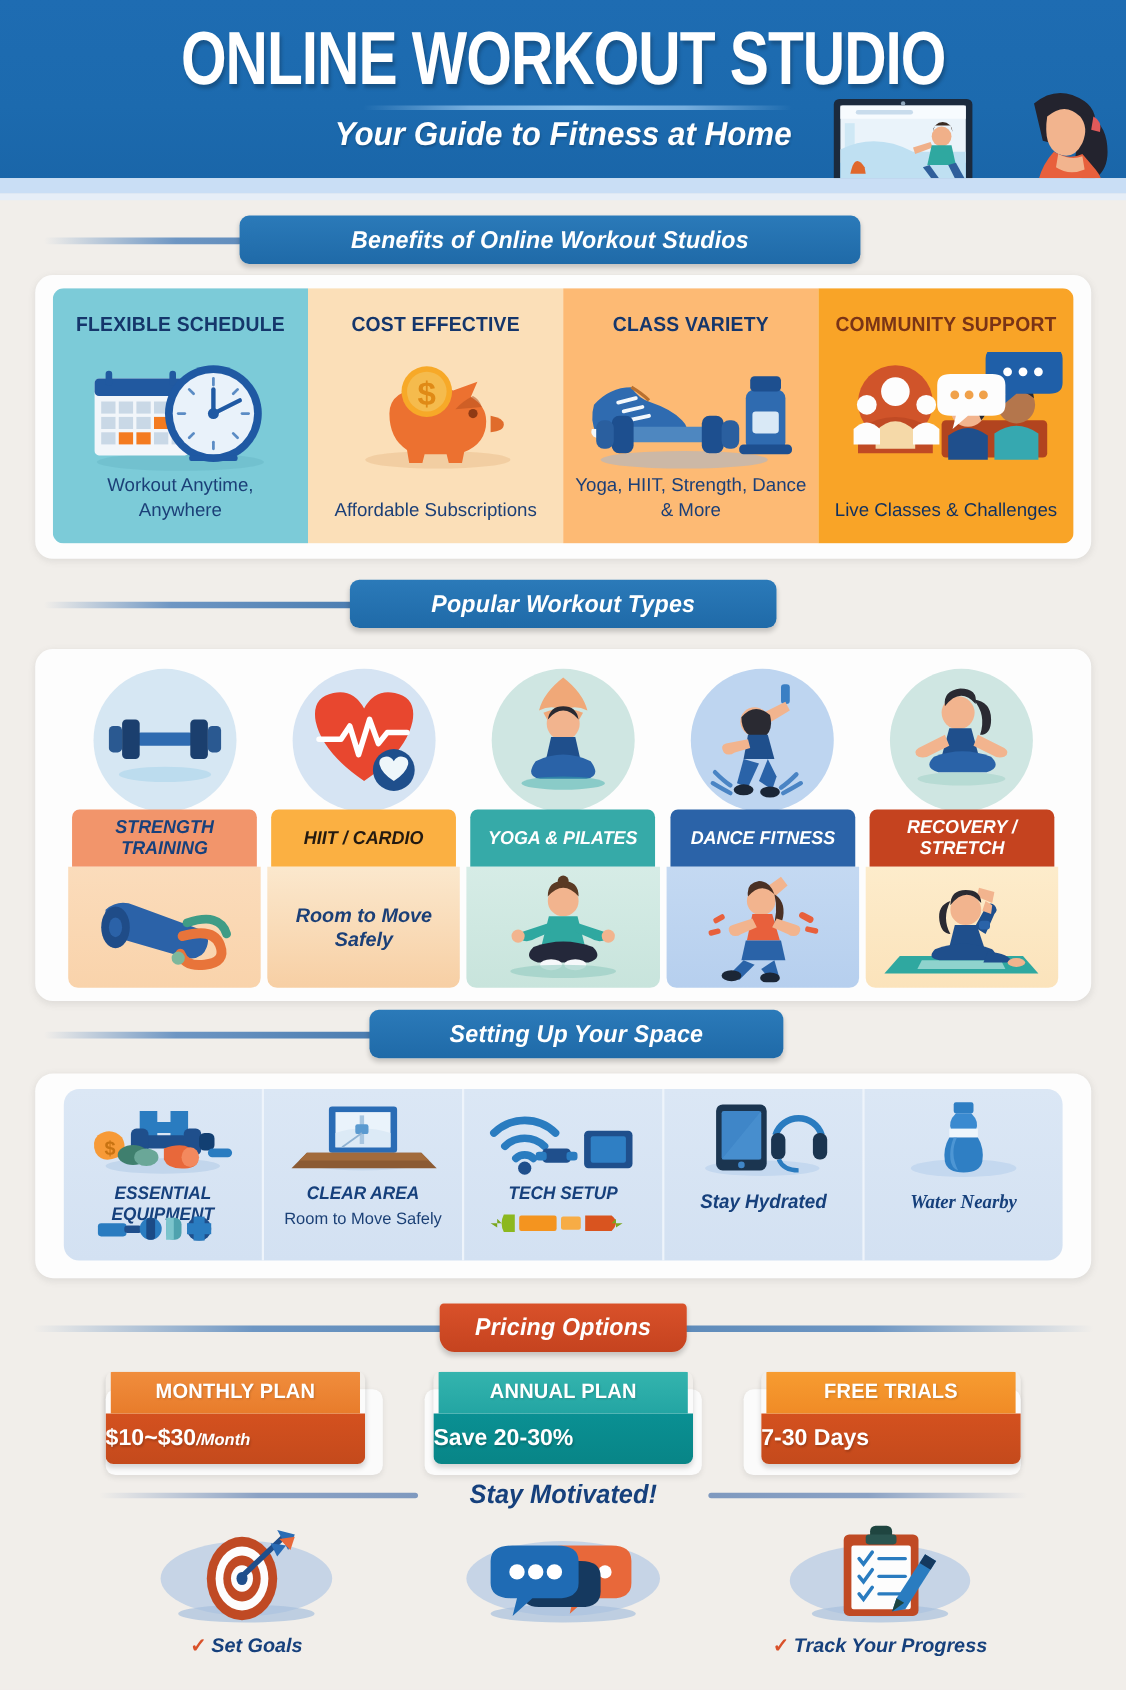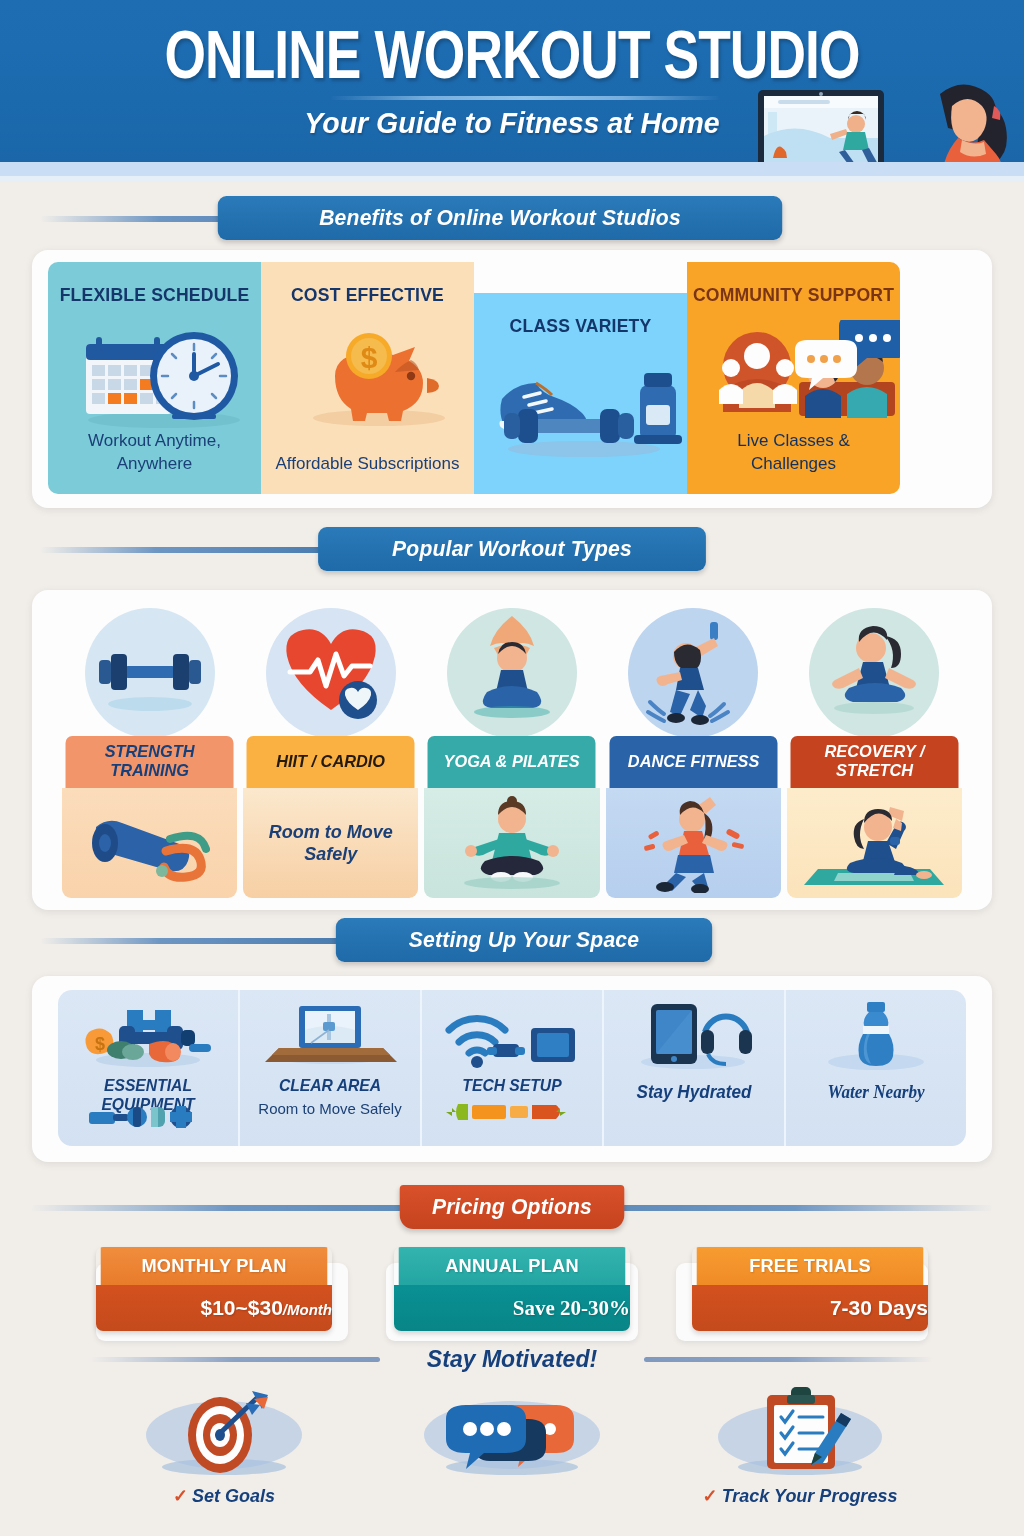--- a/index.html
+++ b/index.html
@@ -68,21 +68,21 @@
   }
 
   
   .card {
     position:absolute; background:#fdfdfd; border-radius:16px;
     box-shadow:0 2px 7px rgba(90,90,90,0.13);
   }
 
   
   .benefits-strip {
-    position:absolute; left:48px; top:262px; width:852px; height:232px;
+    position:absolute; left:48px; top:262px; width:928px; height:232px;
     display:flex; border-radius:10px; overflow:hidden;
   }
   .ben {
     flex:1; position:relative; padding-top:22px; text-align:center;
   }
   .ben h3 {
     font-size:18.5px; font-weight:bold; color:#15366b; letter-spacing:0.2px;
     transform:scaleX(0.95);
   }
   .ben .cap {
@@ -147,21 +147,21 @@
   .plan {
     flex:1; border-radius:7px; overflow:hidden;
     box-shadow:0 3px 5px rgba(0,0,0,0.15);
   }
   .plan .top {
     height:38px; line-height:38px; text-align:center;
     font-size:19px; font-weight:bold; color:#fff; letter-spacing:0.2px;
     transform:scaleX(0.96); text-shadow:1px 1px 2px rgba(0,0,0,0.16);
   }
   .plan .bot {
-    height:46px; line-height:46px; text-align:right;
+    height:46px; line-height:46px; text-align:left;
     font-size:21px; font-weight:bold; color:#fff;
     text-shadow:1px 1px 2px rgba(0,0,0,0.2);
   }
   .plan .bot .unit { font-size:15px; font-style:italic; font-weight:bold; }
   .plan-shadow {
     position:absolute; background:#fbfbfb; border-radius:9px;
     box-shadow:0 2px 5px rgba(100,100,100,0.12);
   }
 
   
@@ -306,21 +306,21 @@
           <circle cx="150" cy="56" r="4.2" fill="#8f3a14"></circle>
           <path d="M166 58 q12 2 12 8 q0 6 -12 7 z" fill="#e06c2c"></path>
           <circle cx="108" cy="36" r="23" fill="#f7a928"></circle>
           <circle cx="108" cy="36" r="18" fill="#f5bb4d"></circle>
           <text x="108" y="48" font-size="30" font-weight="bold" fill="#e08a16" text-anchor="middle" font-family="'Liberation Sans',sans-serif">$</text>
         </svg>
       </div>
       <div class="cap">Affordable Subscriptions</div>
     </div>
 
-    <div class="ben" style="background:#7dd3fc;margin-top:31px;">
+    <div class="ben" style="background:#fdba74;">
       <h3>CLASS VARIETY</h3>
       <div class="art">
         <svg width="232" height="112" viewBox="0 0 232 112" style="margin:0 auto;">
           <ellipse cx="110" cy="98" rx="76" ry="8" fill="#9bb6d8" opacity="0.5"></ellipse>
           <path d="M28 48 q14 -16 34 -16 q6 10 18 14 q18 6 28 16 q6 6 4 12 h-82 q-6 -12 -2 -26 z" fill="#2f6bb0"></path>
           <path d="M26 70 q-2 6 4 8 h80 q6 -2 2 -8 z" fill="#f3f8fc"></path>
           <g stroke="#f3f8fc" stroke-width="3.5" stroke-linecap="round">
             <line x1="50" y1="46" x2="66" y2="42"></line>
             <line x1="55" y1="54" x2="72" y2="50"></line>
             <line x1="60" y1="62" x2="78" y2="58"></line>
@@ -330,20 +330,21 @@
           <rect x="44" y="58" width="20" height="34" rx="7" fill="#1d4f8f"></rect>
           <rect x="30" y="62" width="16" height="26" rx="7" fill="#2a5f9f"></rect>
           <rect x="126" y="58" width="20" height="34" rx="7" fill="#1d4f8f"></rect>
           <rect x="144" y="62" width="16" height="26" rx="7" fill="#2a5f9f"></rect>
           <rect x="166" y="34" width="36" height="56" rx="8" fill="#2f6bb0"></rect>
           <rect x="172" y="54" width="24" height="20" rx="3" fill="#d9e9f6"></rect>
           <rect x="170" y="22" width="28" height="14" rx="4" fill="#1d4f8f"></rect>
           <rect x="160" y="84" width="48" height="9" rx="4" fill="#1d4f8f"></rect>
         </svg>
       </div>
+      <div class="cap">Yoga, HIIT, Strength, Dance &amp; More</div>
     </div>
 
     <div class="ben" style="background:#f9a427;">
       <h3 style="color:#7a3416;">COMMUNITY SUPPORT</h3>
       <div class="art">
         <svg width="232" height="118" viewBox="0 0 232 118" style="margin:0 auto;">
           <g>
             <path d="M148 -18 q-2 0 -2 0" fill="none"></path>
           </g>
           <circle cx="70" cy="46" r="34" fill="#d0542a"></circle>
@@ -668,21 +669,21 @@
   <div class="plan-shadow" style="left:386px; top:1263px; width:252px; height:78px;"></div>
   <div class="plan-shadow" style="left:676px; top:1263px; width:252px; height:78px;"></div>
 
   <div class="price-row">
     <div class="plan">
       <div class="top" style="background:linear-gradient(180deg,#f08d3d 0%,#e87c2b 100%);">MONTHLY PLAN</div>
       <div class="bot" style="background:linear-gradient(180deg,#d4511f 0%,#c44a1c 100%);"><span>$10~$30</span><span class="unit">/Month</span></div>
     </div>
     <div class="plan">
       <div class="top" style="background:linear-gradient(180deg,#34b4ae 0%,#23a5a3 100%);">ANNUAL PLAN</div>
-      <div class="bot" style="background:linear-gradient(180deg,#0a9093 0%,#088587 100%);font-family:Liberation Serif, serif;"><span>Save 20-30%</span><span class="unit"></span></div>
+      <div class="bot" style="background:linear-gradient(180deg,#0a9093 0%,#088587 100%);"><span>Save 20-30%</span><span class="unit"></span></div>
     </div>
     <div class="plan">
       <div class="top" style="background:linear-gradient(180deg,#f79c31 0%,#f08b26 100%);">FREE TRIALS</div>
       <div class="bot" style="background:linear-gradient(180deg,#d4511f 0%,#c44a1c 100%);"><span>7-30 Days</span><span class="unit"></span></div>
     </div>
   </div>
 
   <div class="motiv-rule-l"></div>
   <div class="motiv-rule-r"></div>
   <div class="motiv-title">Stay Motivated!</div>

